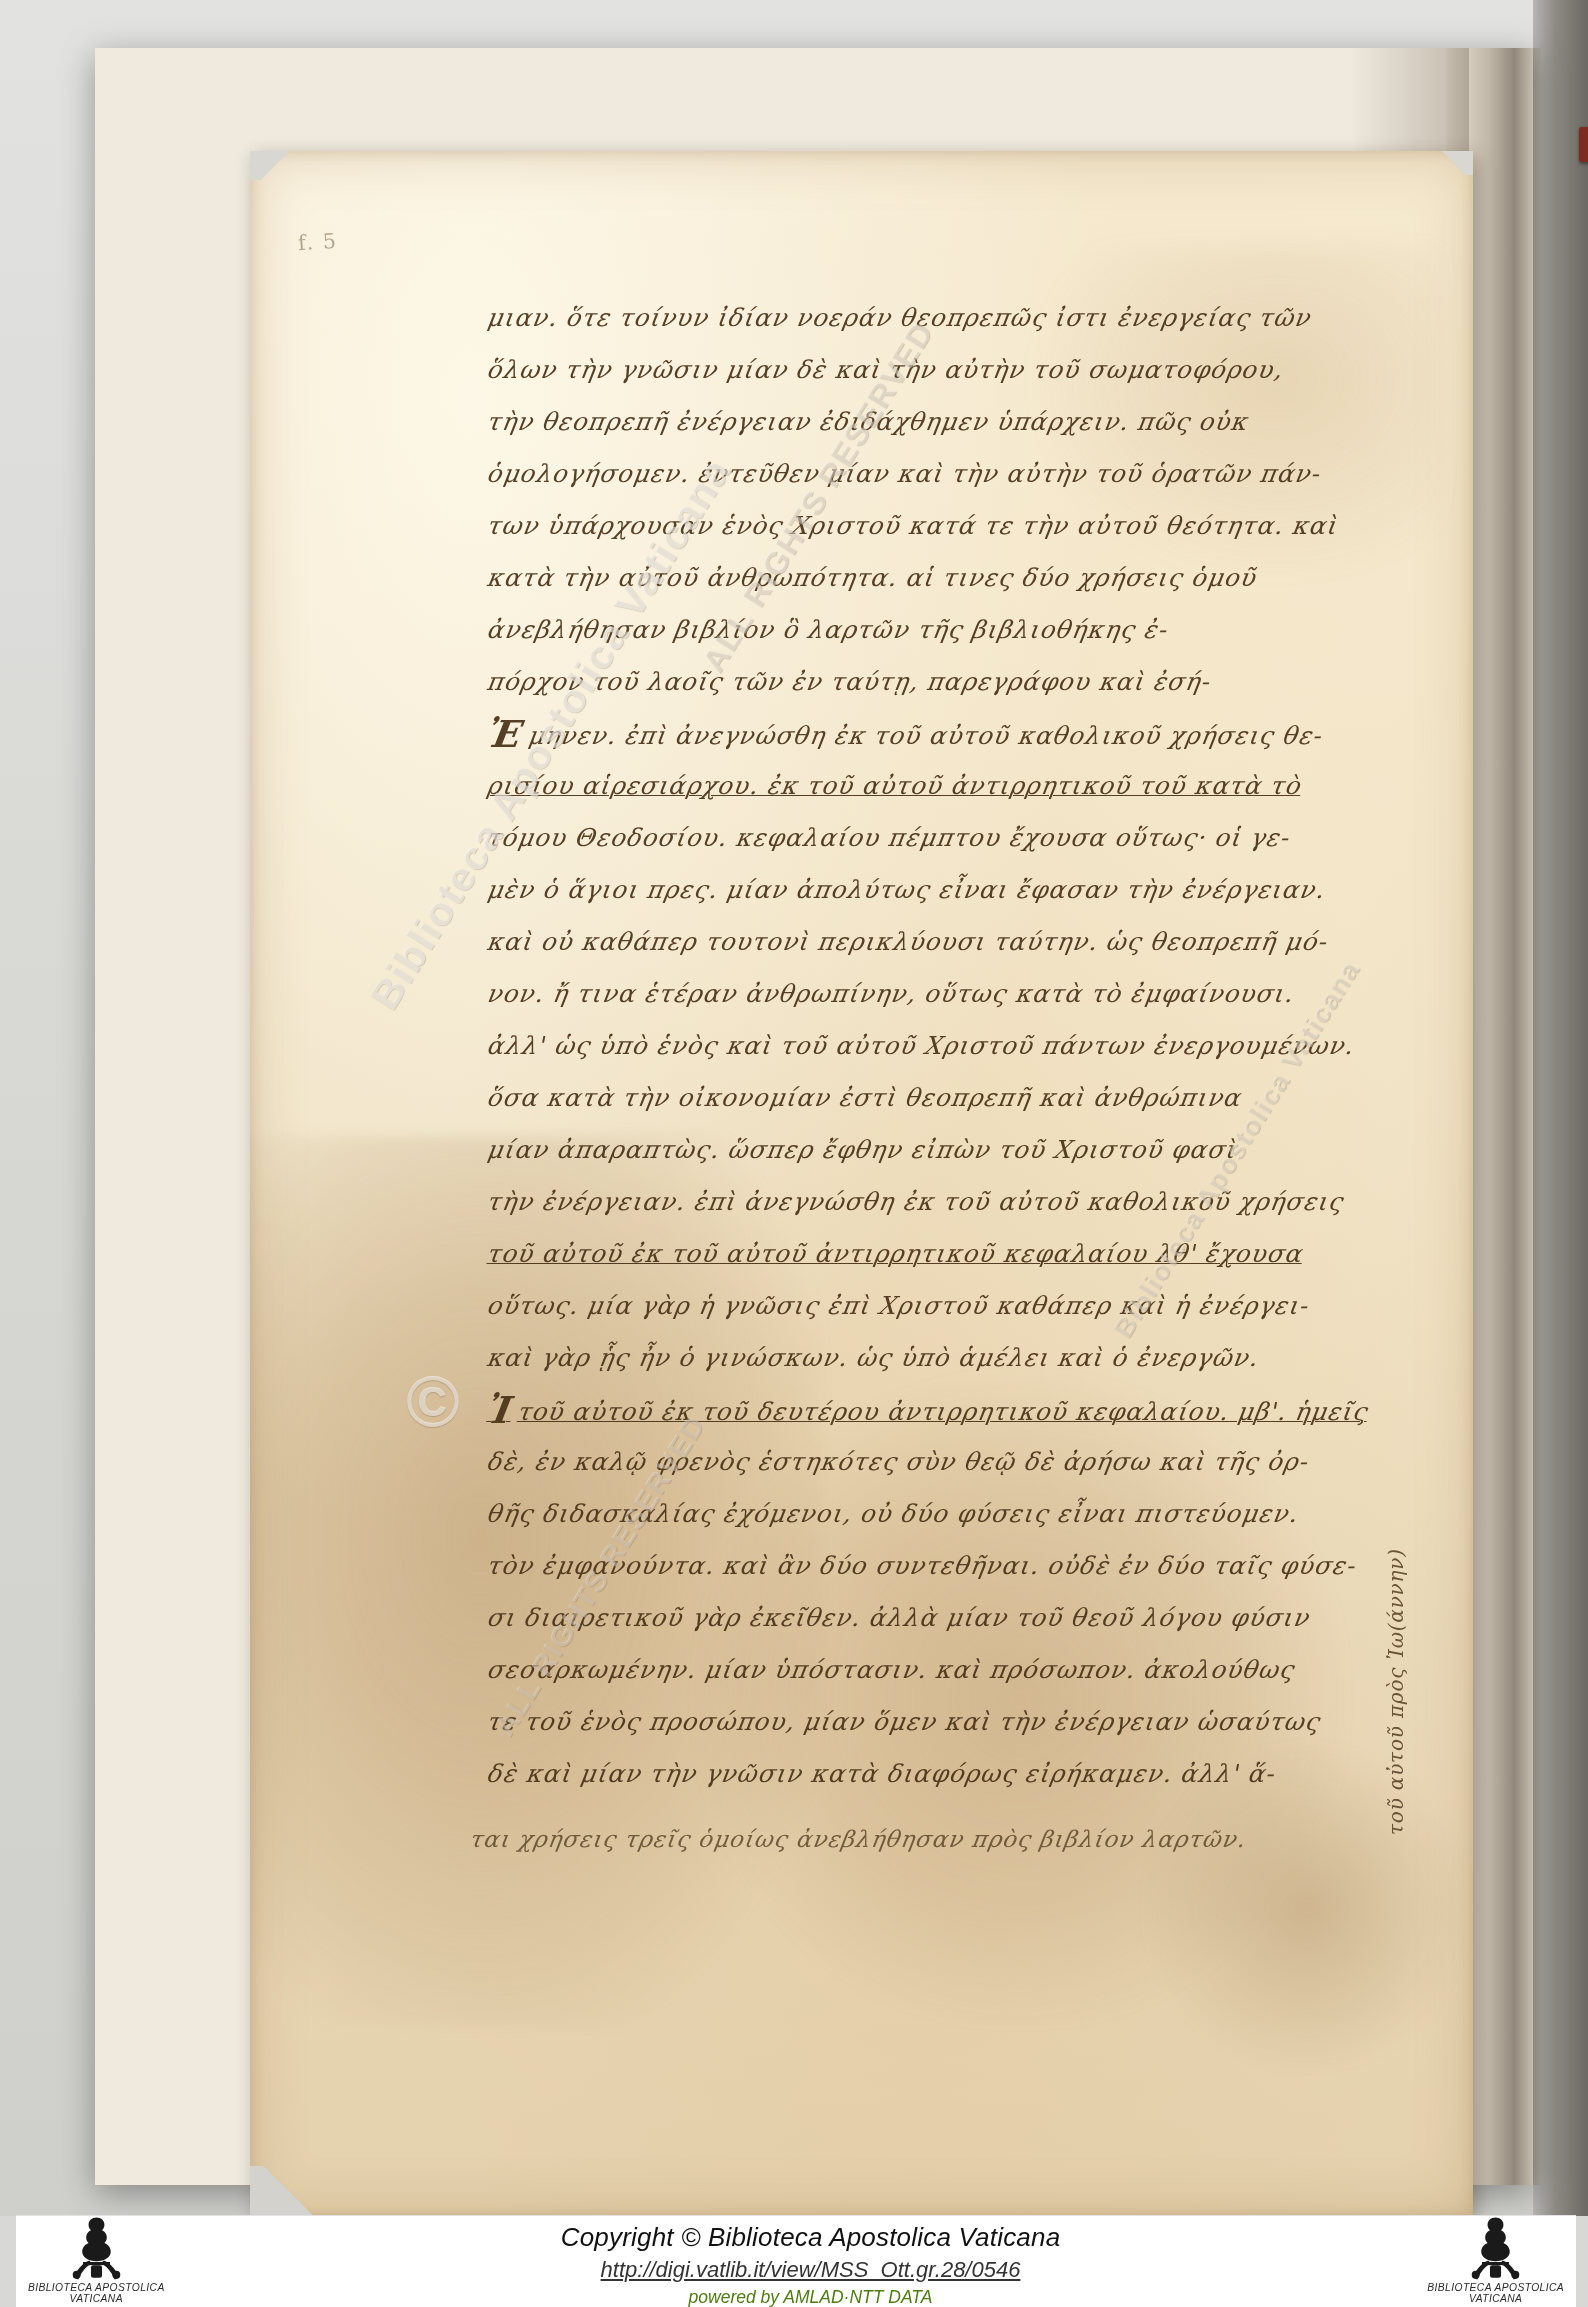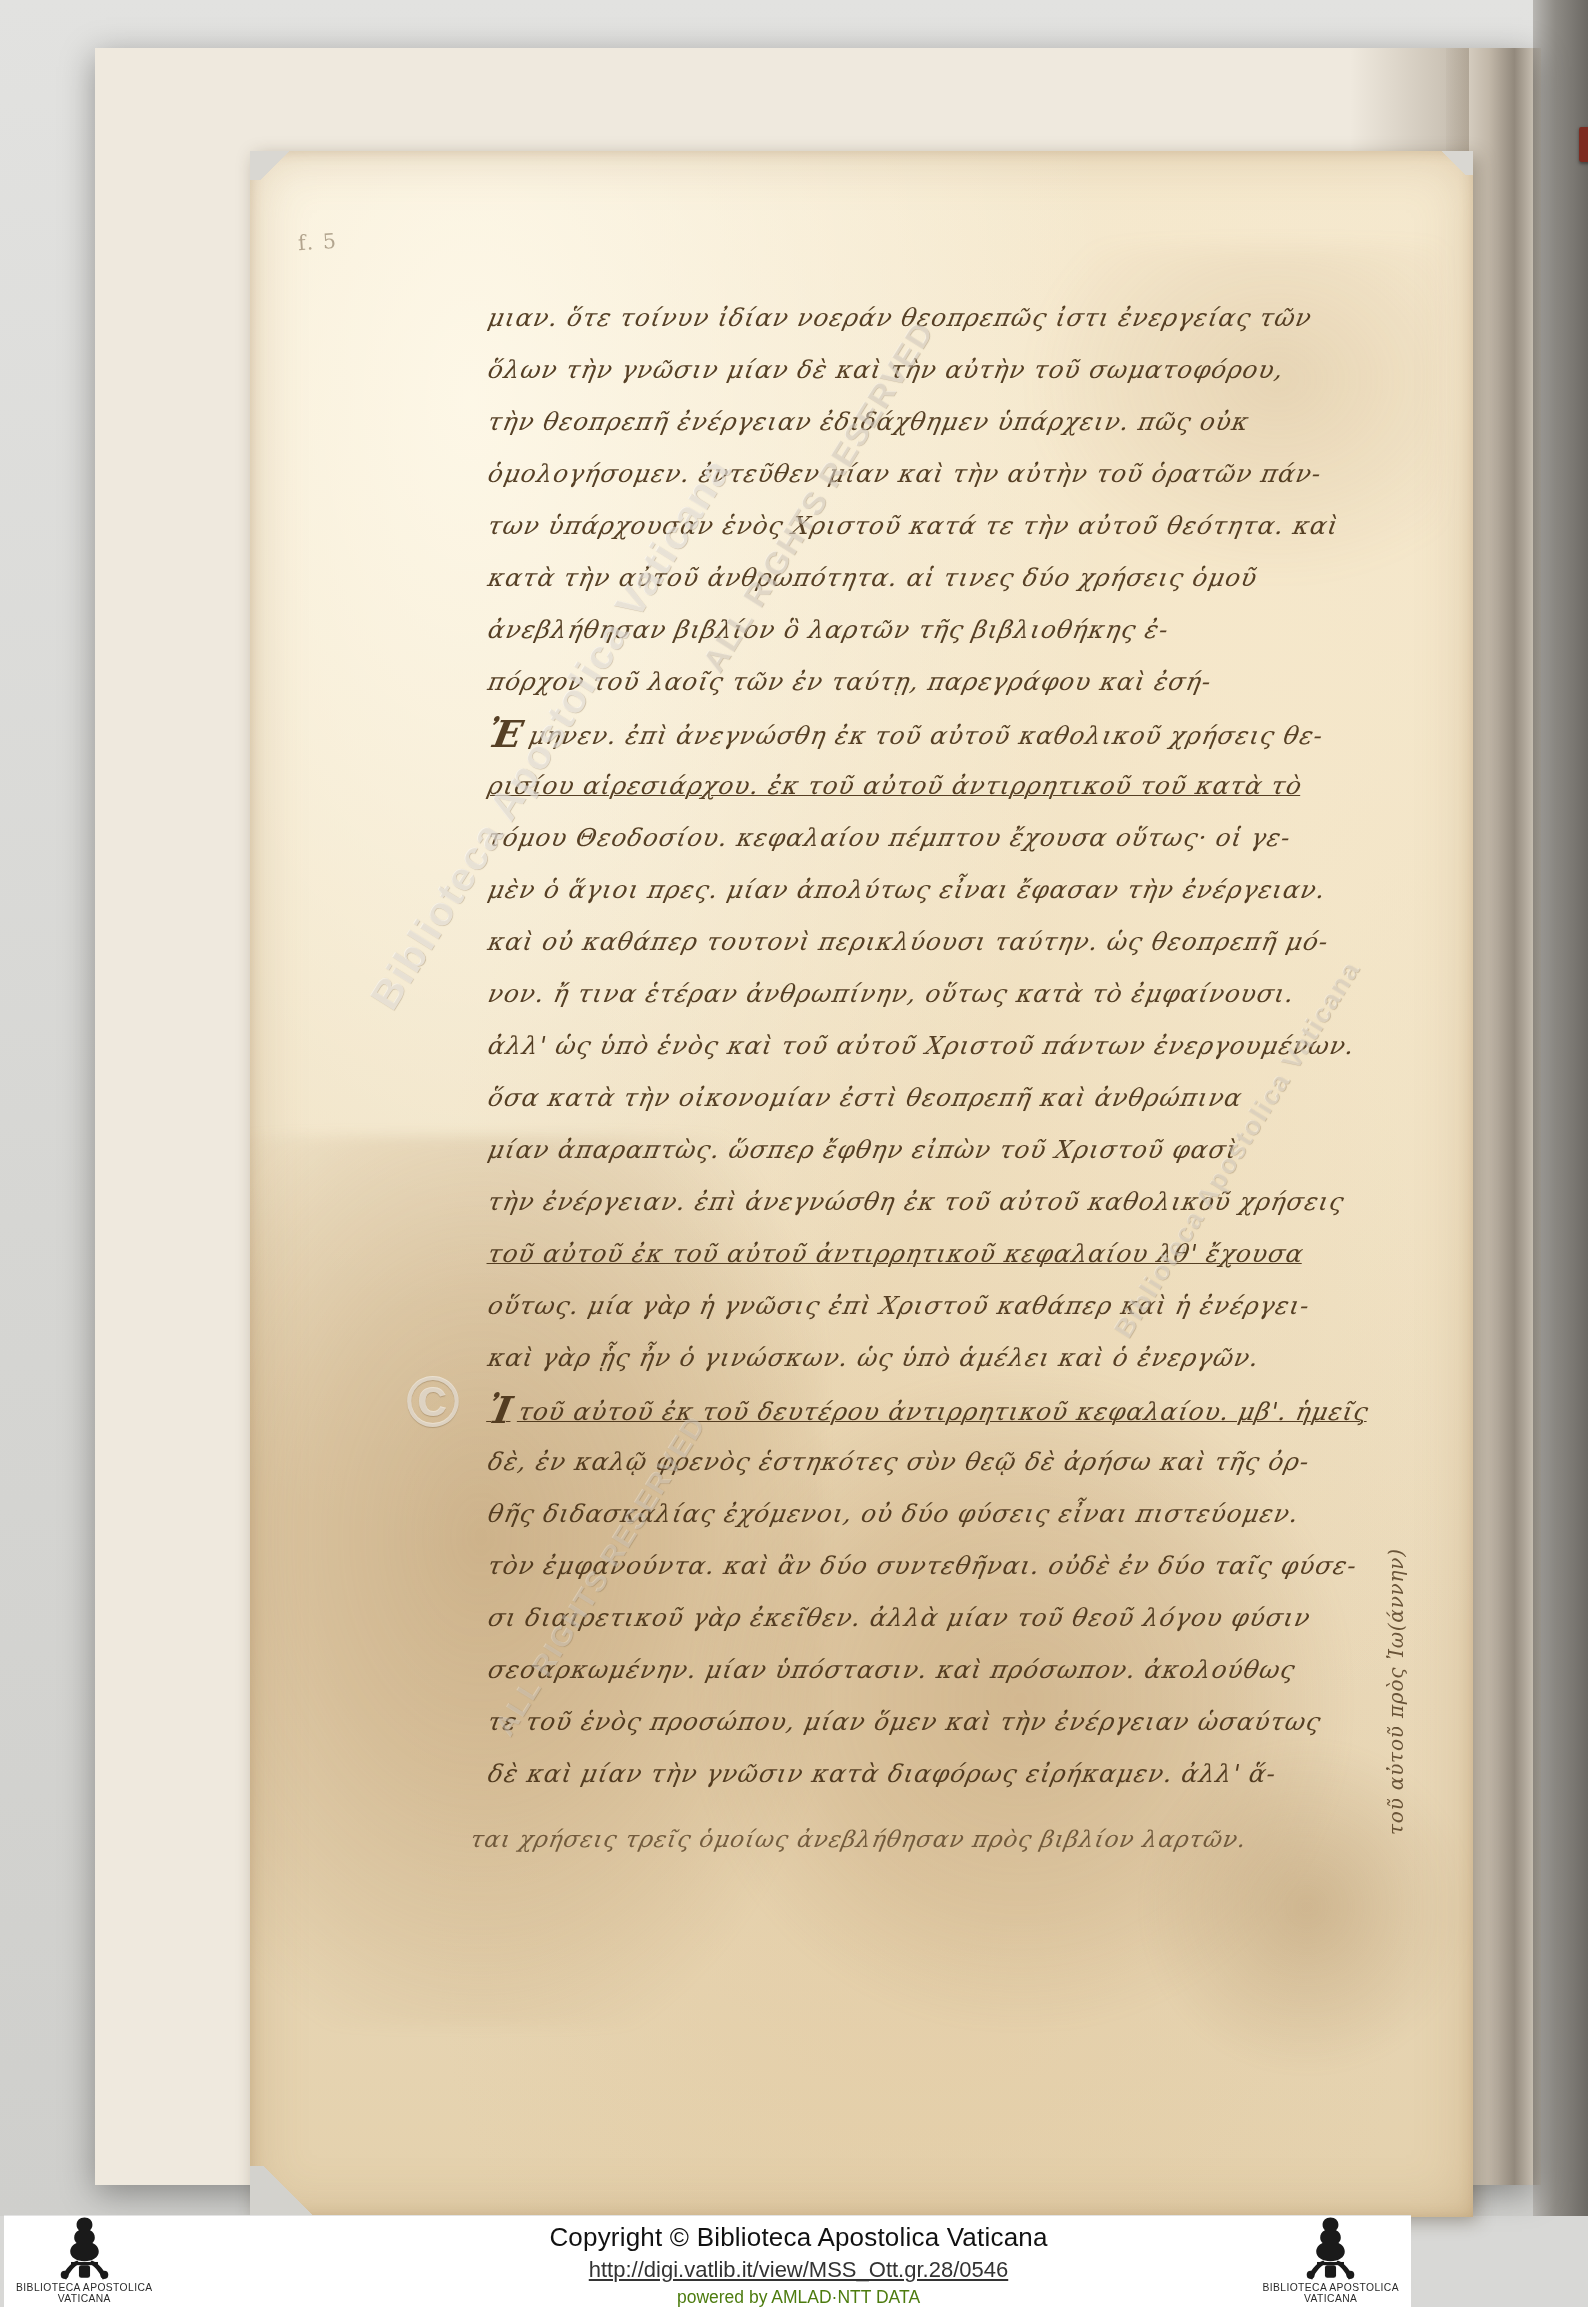--- a/index.html
+++ b/index.html
@@ -303,26 +303,27 @@
     opacity: 0.8;
     white-space: nowrap;
     transform: rotate(-90deg);
     transform-origin: left top;
     letter-spacing: 0.8px;
   }
 
   
   #footer {
     position: absolute;
-    left: 4px;
+    left: 16px;
     bottom: 0;
-    width: 1407px;
+    width: 1560px;
     height: 91px;
     background: #ffffff;
     border-top: 0.8px solid #e3e3e3;
+    font-style: italic;
   }
   #footer-center {
     position: absolute;
     left: 0; top: 0;
     width: 1589px;
     text-align: center;
     padding-top: 6.4px;
   }
   #footer-title {
     font-size: 26px;

